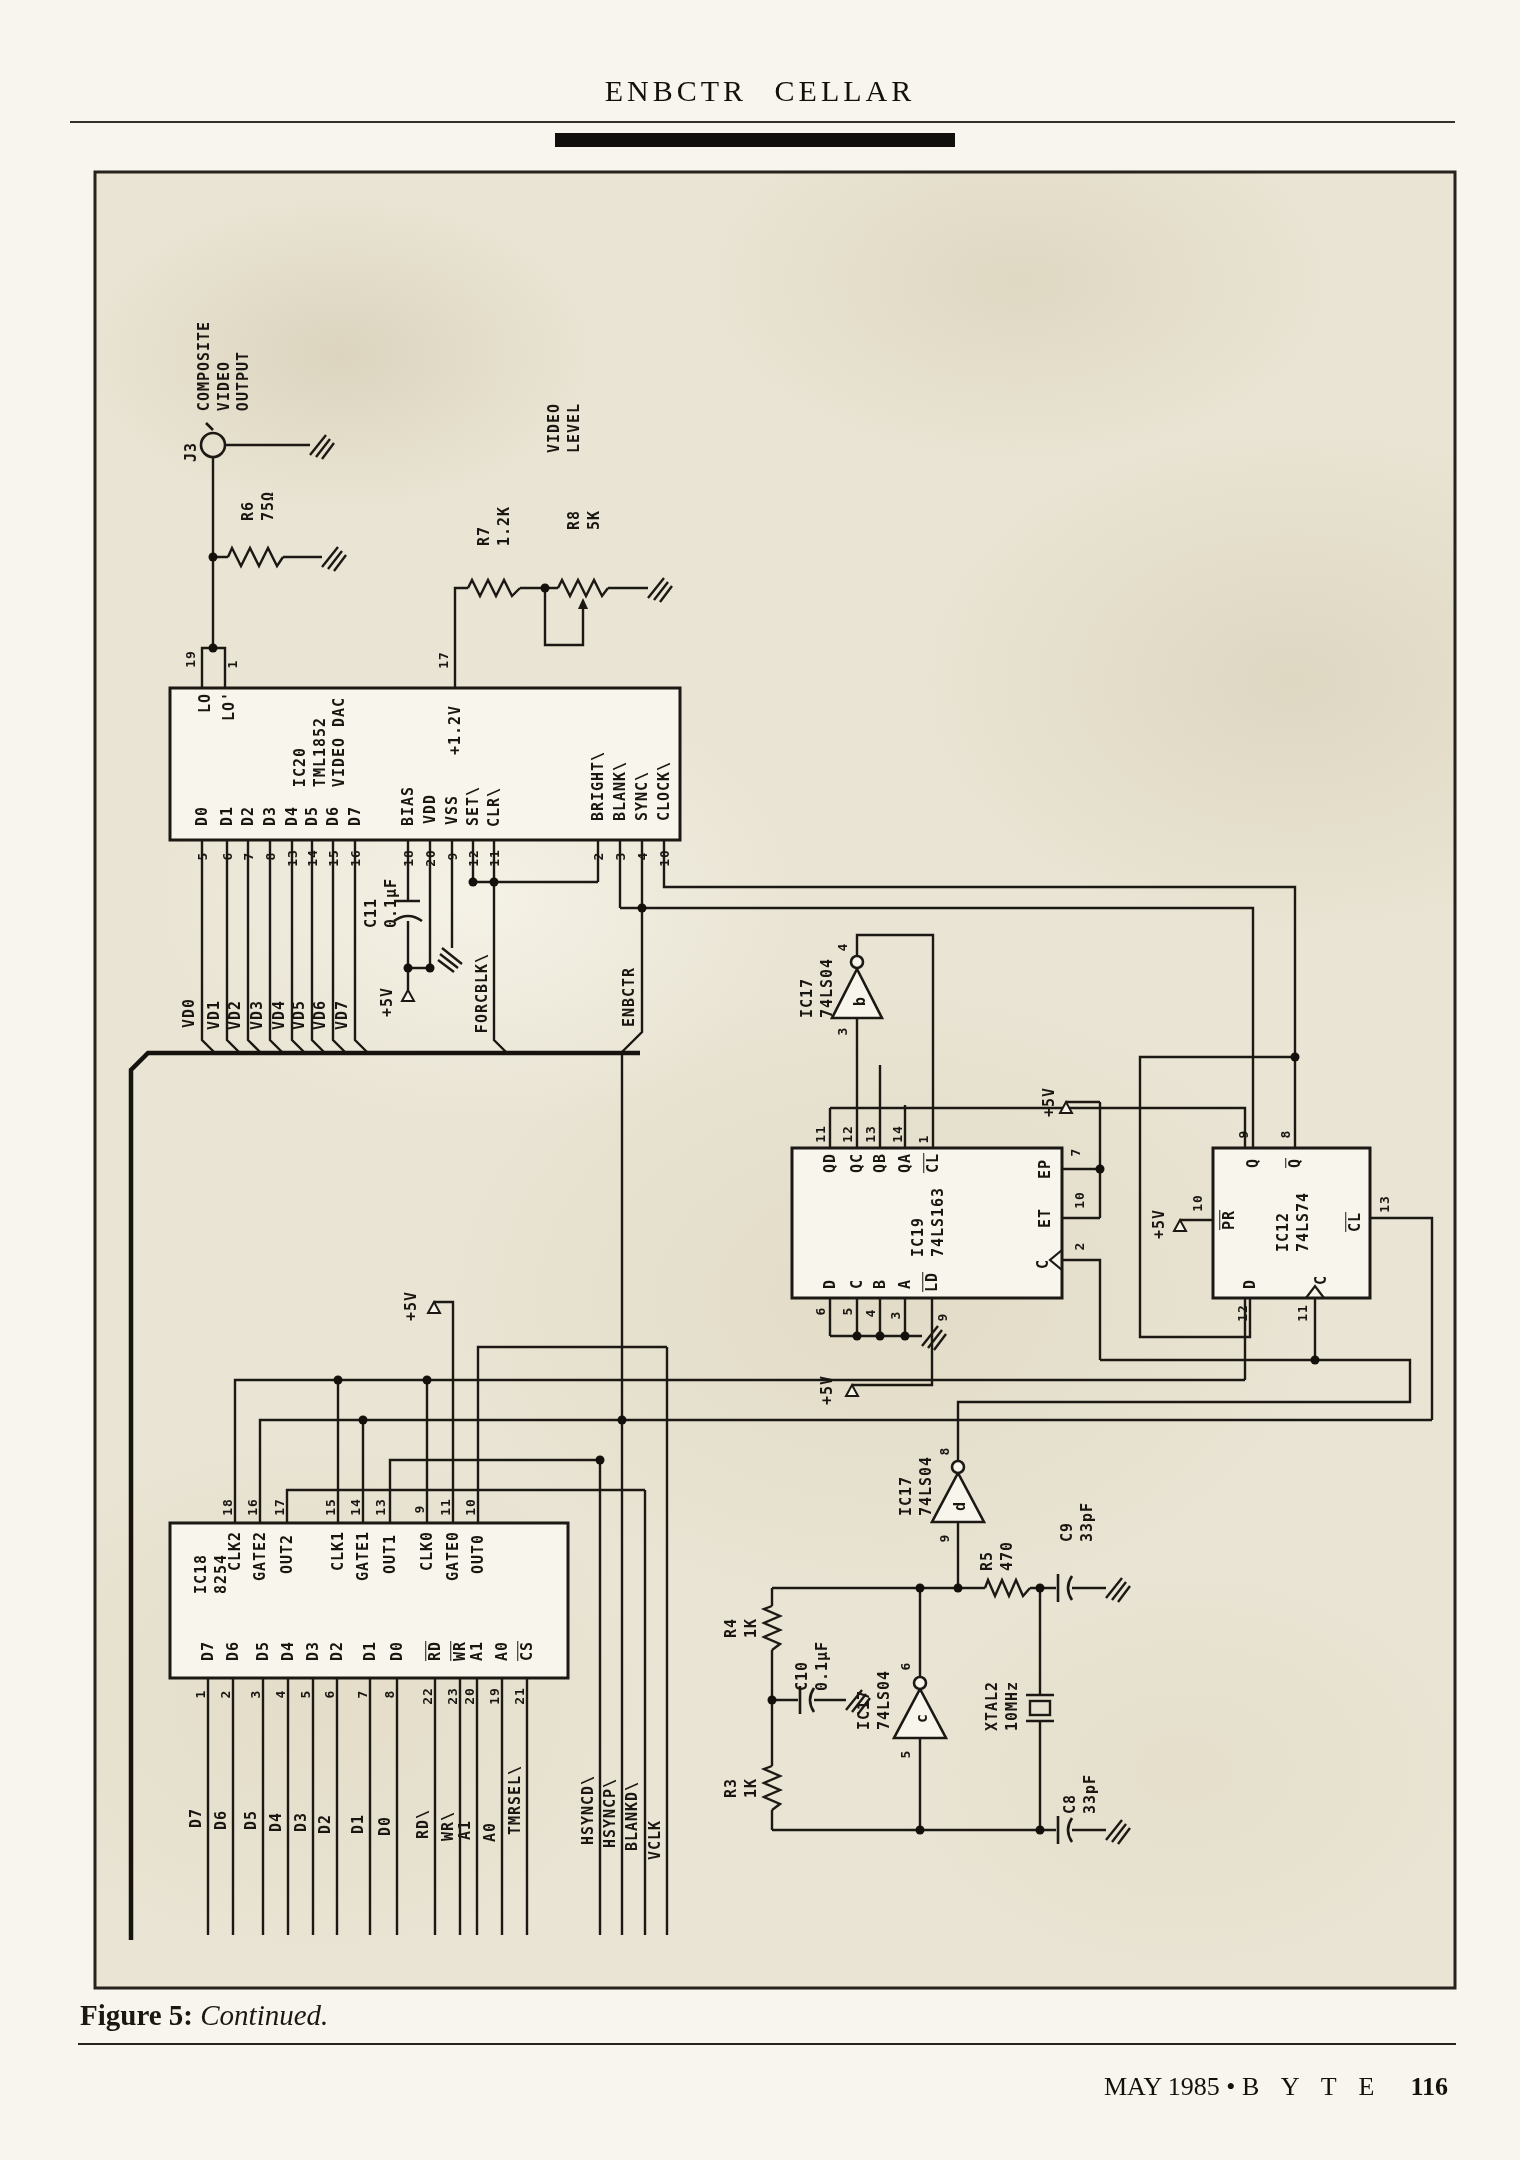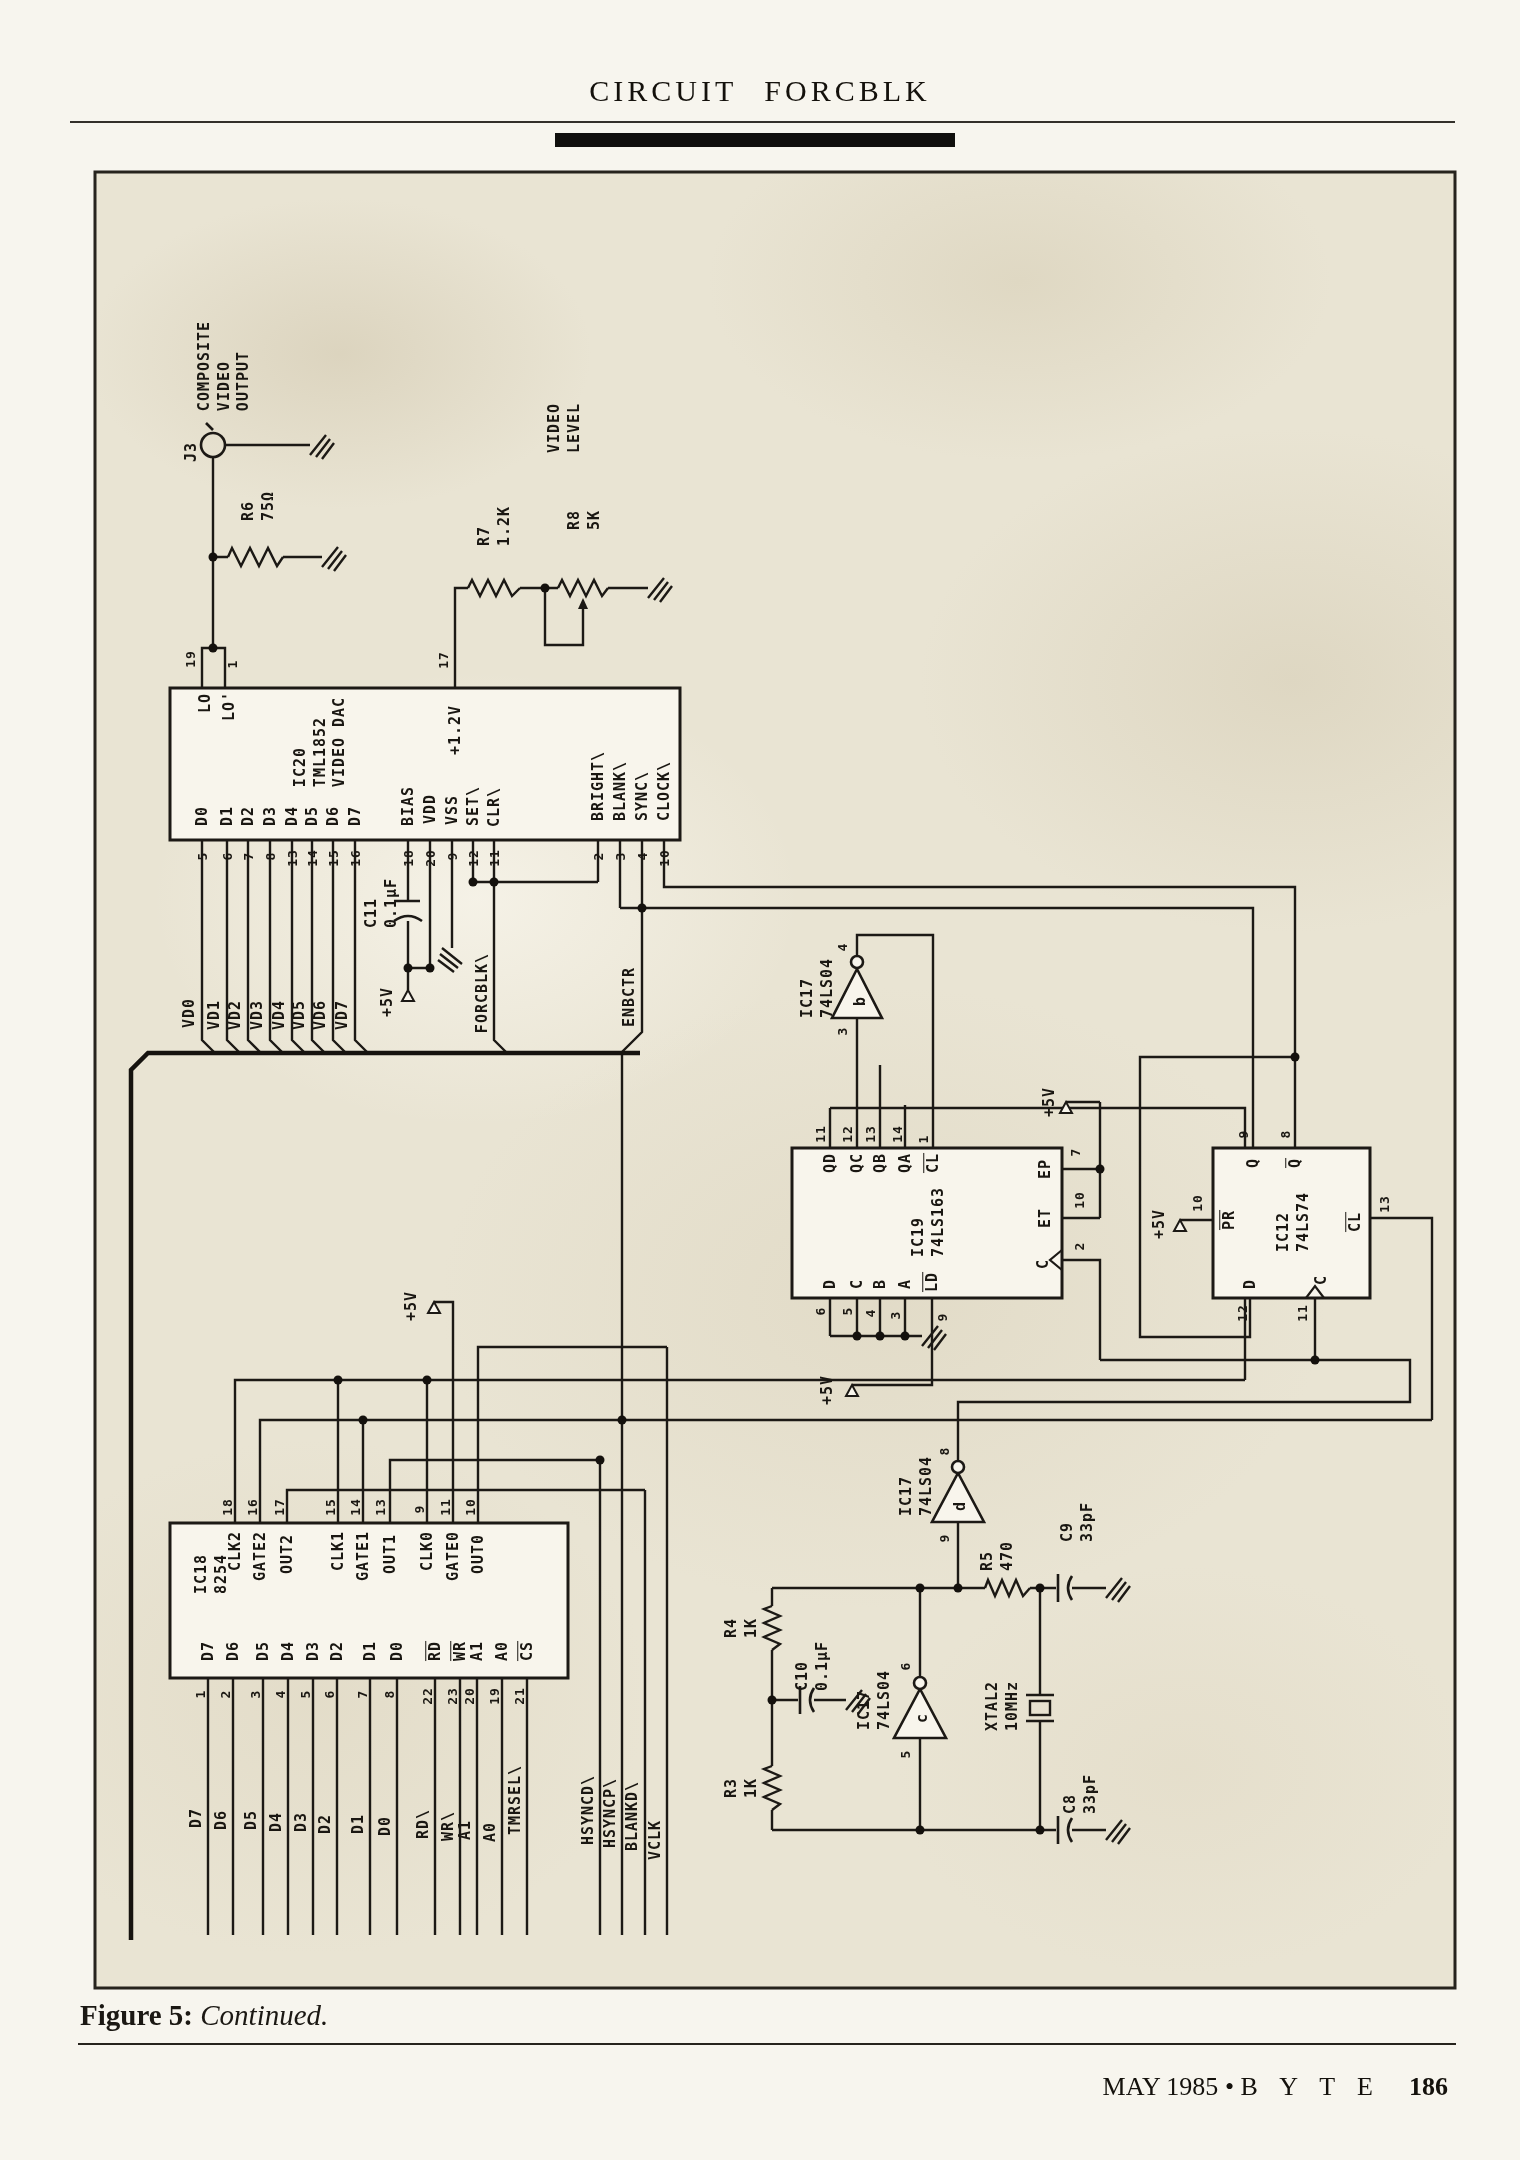--- a/index.html
+++ b/index.html
@@ -30,21 +30,21 @@
   .figcap b{font-weight:bold;}
   .figcap i{font-style:italic;}
   .foot-rule{top:2043px;left:78px;width:1378px;height:2px;background:#26231d;}
   .pageline{top:2072px;left:0;width:1448px;text-align:right;font-size:26px;color:#14110c;}
   .pageline .mag{letter-spacing:8px;}
   .pageline .pn{font-weight:bold;margin-left:28px;}
 </style>
 </head>
 <body>
 
-<div class="abs masthead">CIRCUIT FORCBLK</div>
+<div class="abs masthead">ENBCTR CELLAR</div>
 <div class="abs head-rule"></div>
 <div class="abs head-bar"></div>
 
 <div class="abs paper"></div>
 
 <svg class="abs schem" viewBox="0 0 1520 2160">
   <defs>
     <g id="gndR" stroke="#1c1915" stroke-width="2.4" fill="none">
       <path d="M0 0 H10 M10 10 L26 -10 M16 12 L30 -6 M22 14 L34 -2"></path>
     </g>
@@ -411,14 +411,14 @@
 1K</div>
     <div class="vlab" style="left: 1080px; top: 1794px;">C8
 33pF</div>
   </div>
 
 <div class="abs figcap">
   <b>Figure 5:</b><i> Continued.</i>
 </div>
 <div class="abs foot-rule"></div>
 <div class="abs pageline">
-  <span>MAY 1985</span><span> • </span><span class="mag">B Y T E</span><span class="pn">186</span>
+  <span>MAY 1985</span><span> • </span><span class="mag">B Y T E</span><span class="pn">116</span>
 </div>
 
 </body></html>

